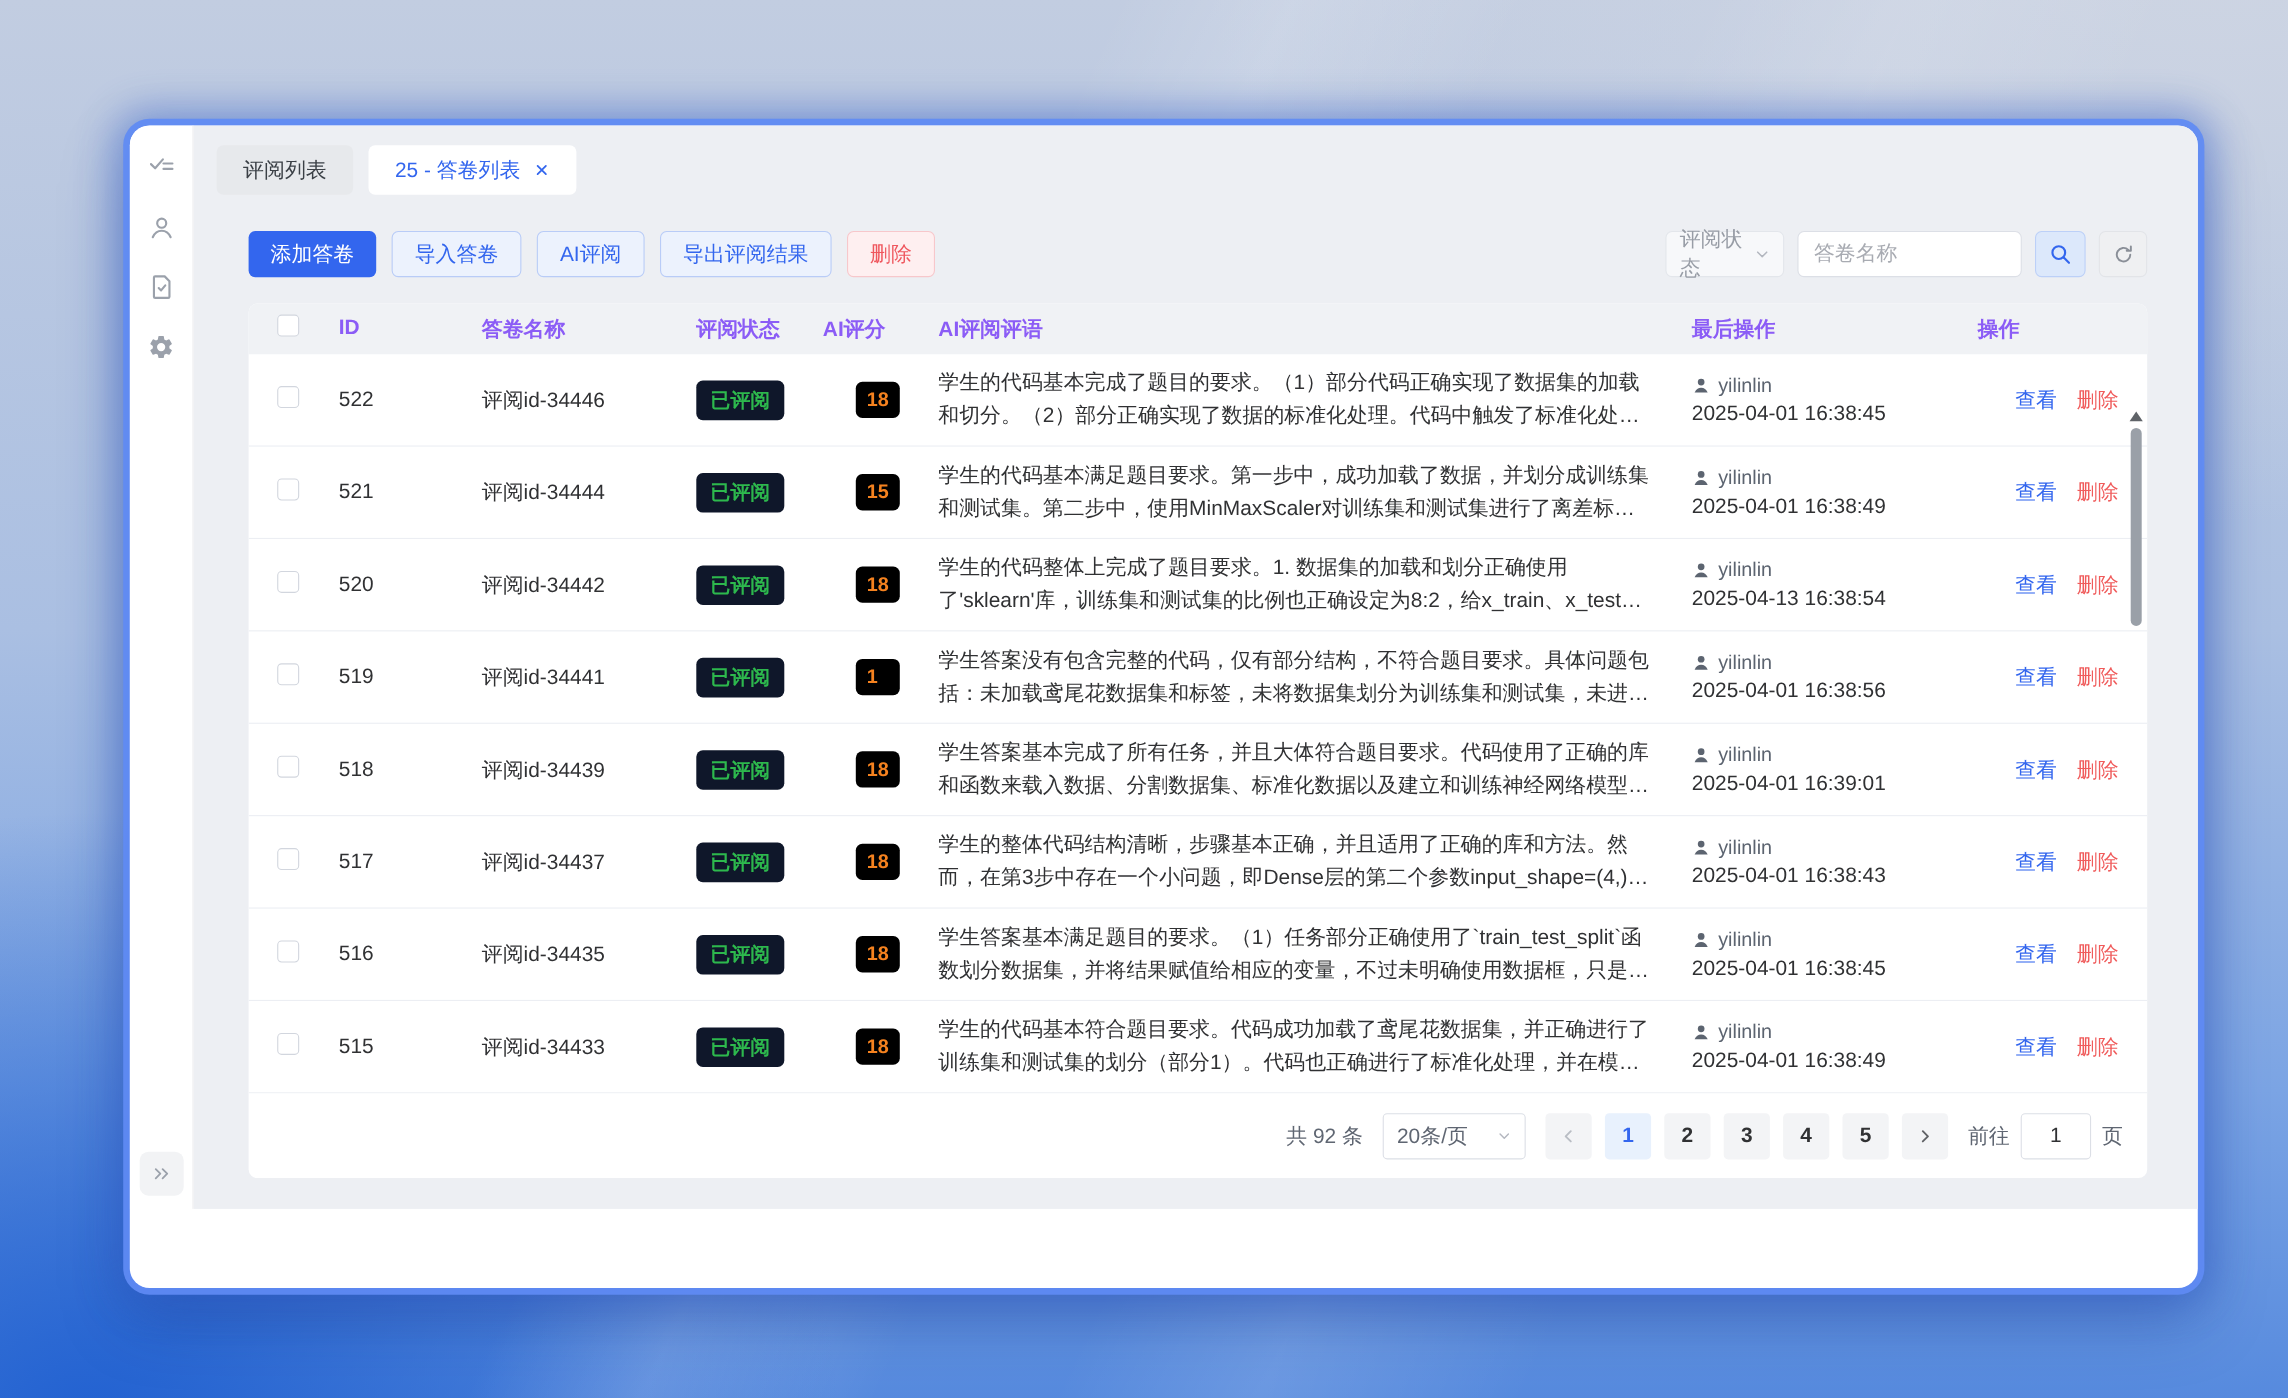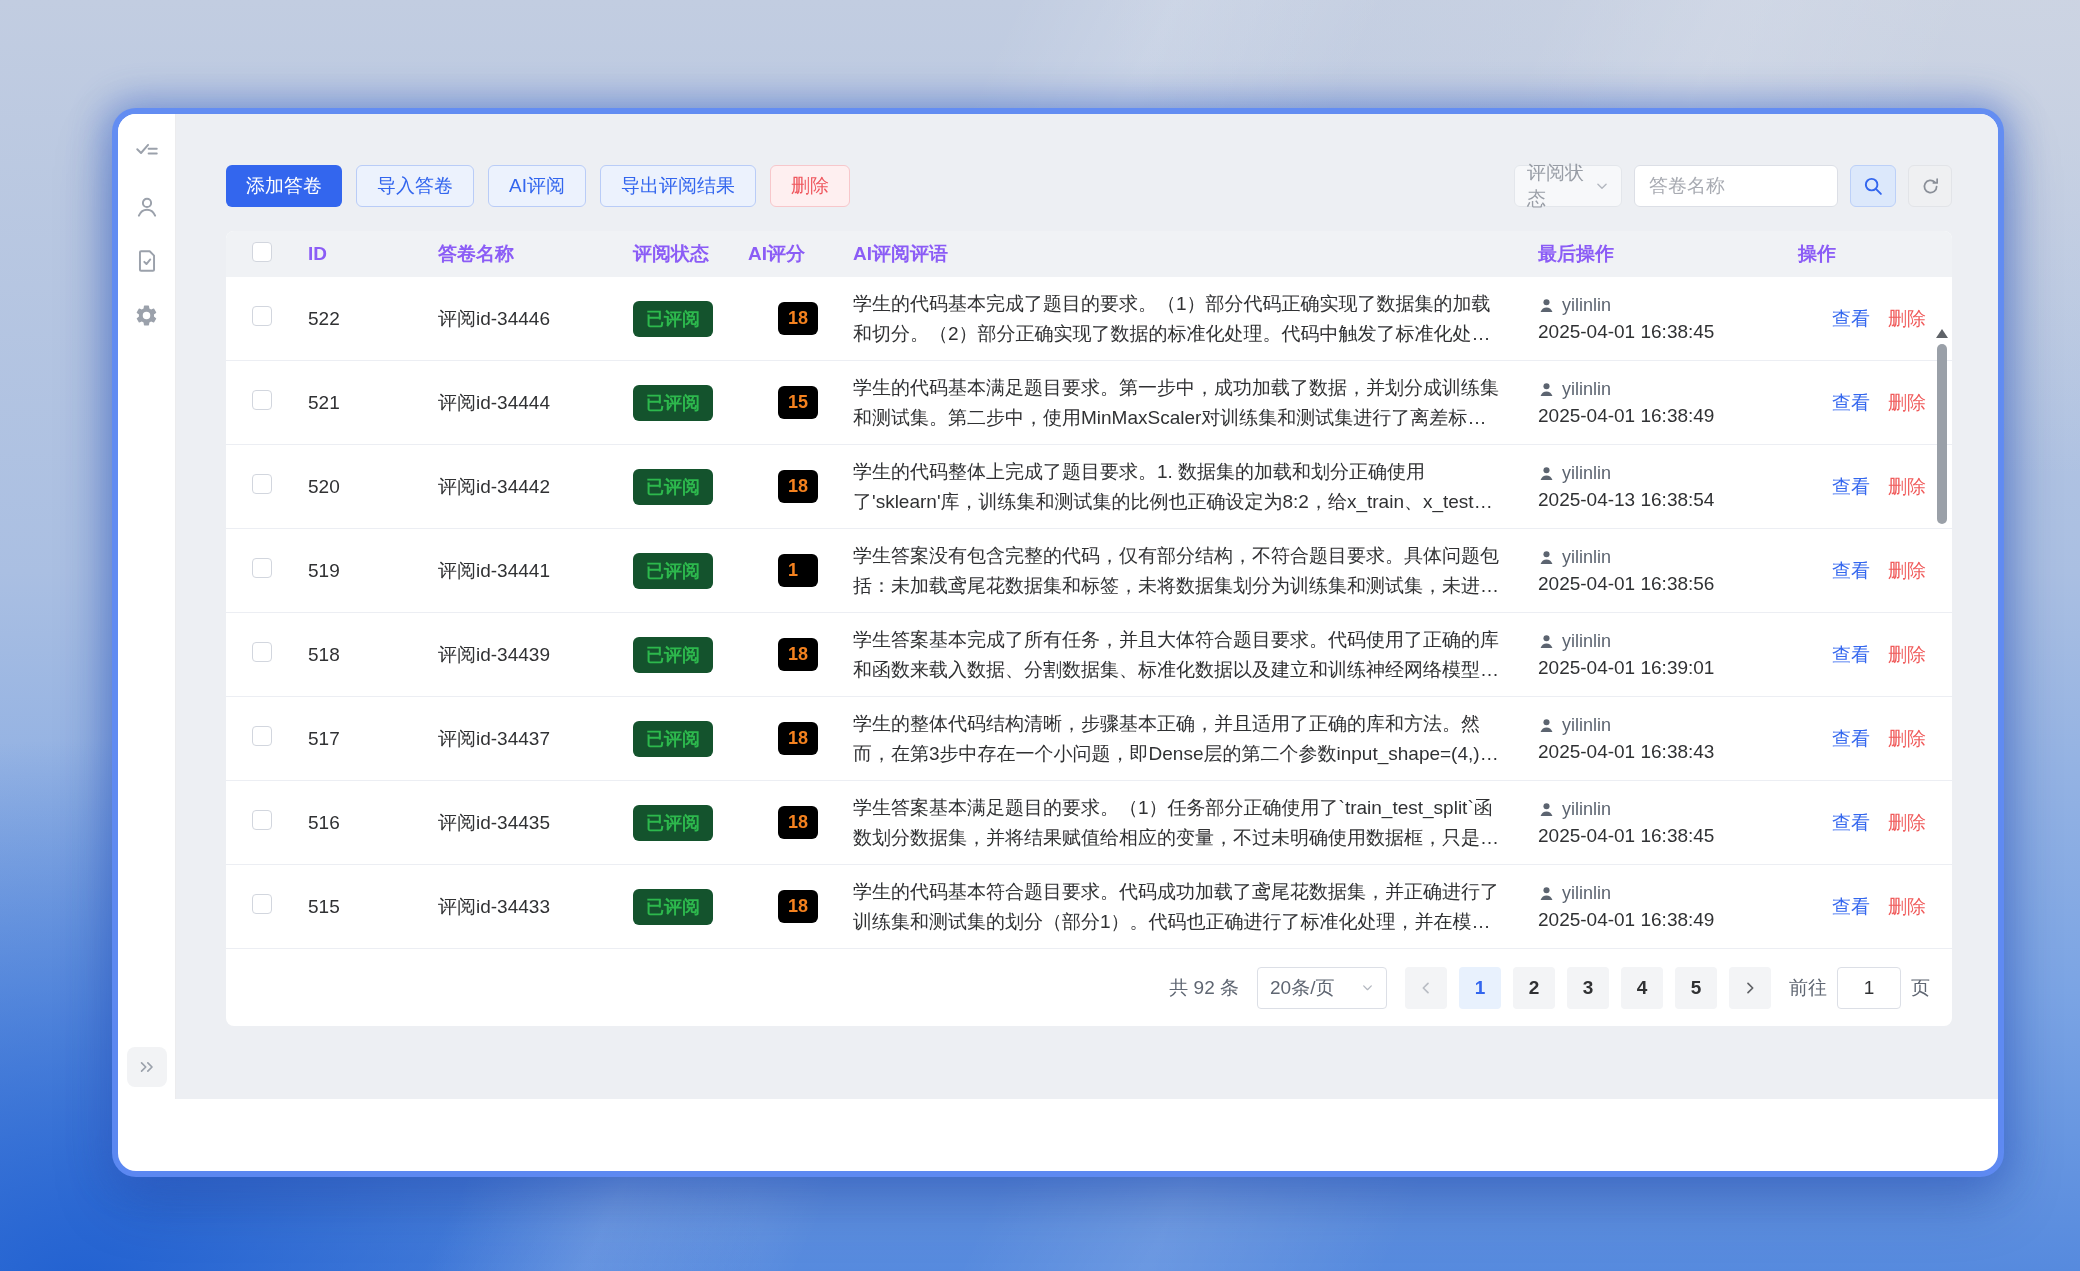--- a/index.html
+++ b/index.html
@@ -77,21 +77,21 @@
   .grid-row { display:grid; grid-template-columns:70px 130px 195px 115px 105px 1fr 260px 140px;
     align-items:center; padding-right:26px; }
   .thead { height:46px; background:#f0f2f5; border-radius:8px 8px 0 0;
     font-size:19px; font-weight:bold; color:#8b5cf6; }
   .th, .td { padding-left:12px; }
   .cb-cell { padding-left:26px; }
   .cb { width:20px; height:20px; border:1px solid #d2d6de; border-radius:4px; background:#fff; cursor:pointer; display:inline-block; }
   .tbody { position:relative; height:672px; overflow:hidden; }
   .trow { height:84px; border-bottom:1px solid #eceef3; font-size:19px; color:#303133; }
   .td-id { font-weight:normal; }
-  .badge-status { display:inline-block; padding:6px 13px; border-radius:6px; background:#14532d;
+  .badge-status { display:inline-block; padding:6px 13px; border-radius:6px; background:#0f172a;
     color:#2db84d; font-size:18px; font-weight:bold; }
   .badge-score { display:inline-block; min-width:40px; text-align:left; padding:6px 10px; border-radius:6px;
     background:#000000; color:#f5821f; font-size:18px; font-weight:bold;margin-left:30px; }
   .td-comment { font-size:19px; line-height:30px; color:#303133; padding-right:26px;
     display:-webkit-box; -webkit-line-clamp:2; -webkit-box-orient:vertical; overflow:hidden; }
   .op-line { display:flex; align-items:center; gap:7px; font-size:18px; color:#5c6470; }
   .op-time { margin-top:5px; font-size:19px; color:#303133; }
   .td-actions { display:flex; gap:18px; font-size:19px;justify-content:flex-end; }
   .link-view { color:#3366ee; cursor:pointer; }
   .link-delete { color:#f05b5b; cursor:pointer; }
@@ -164,20 +164,33 @@
           <svg width="20" height="20" viewBox="0 0 24 24" fill="none" stroke="#9ba1ab" stroke-width="2" stroke-linecap="round" stroke-linejoin="round">
               <path d="M5.5 7l5 5-5 5"></path>
               <path d="M13 7l5 5-5 5"></path>
             </svg>
         </span>
       </div>
     </div>
 
     <div class="content">
 
+      <div class="tabbar">
+        <div class="tab tab-inactive">
+          <span>评阅列表</span>
+        </div>
+        <div class="tab tab-active">
+          <span>25 - 答卷列表</span>
+          <span class="tab-close">
+            <svg width="15" height="15" viewBox="0 0 24 24" fill="none" stroke="#3366ee" stroke-width="2.6" stroke-linecap="round">
+                <path d="M6 6l12 12M18 6L6 18"></path>
+              </svg>
+          </span>
+        </div>
+      </div>
 
       <div class="toolbar">
         <div class="btn-group">
           <button class="btn btn-primary">添加答卷</button>
           <button class="btn btn-plain">导入答卷</button>
           <button class="btn btn-plain">AI评阅</button>
           <button class="btn btn-plain">导出评阅结果</button>
           <button class="btn btn-danger">删除</button>
         </div>
         <div class="filters">

